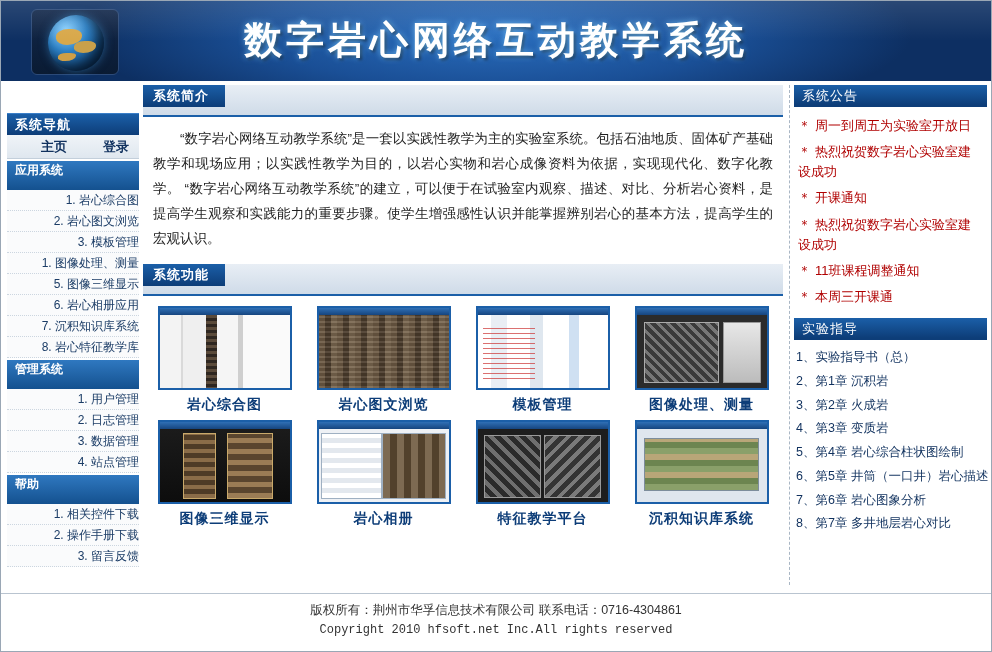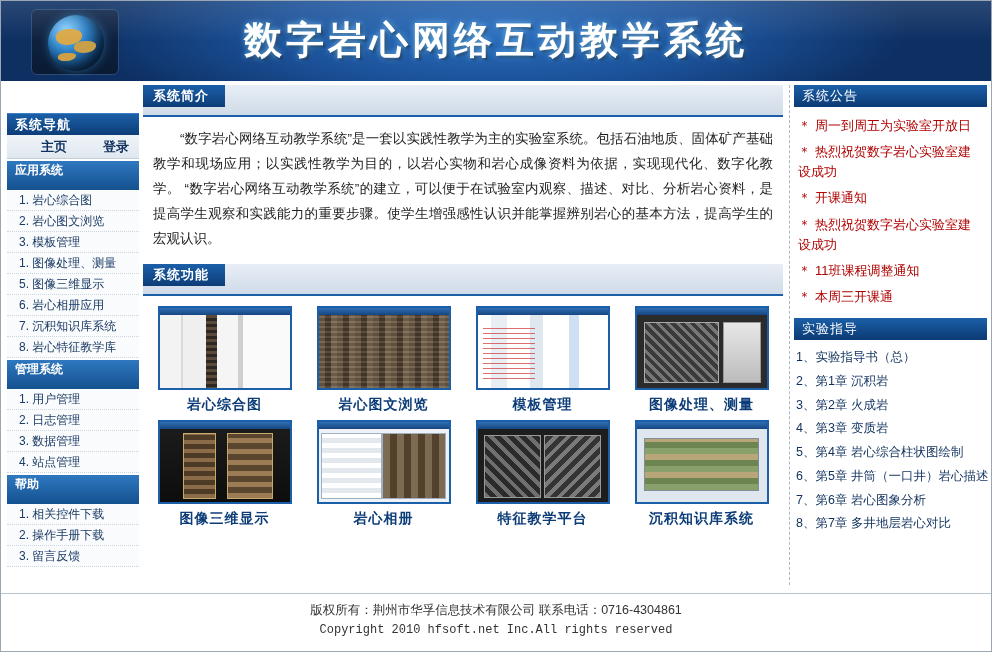--- a/index.html
+++ b/index.html
@@ -95,20 +95,21 @@
     padding-left: 8px; margin-top: 2px;
   }
   .nav-list { list-style: none; margin: 0; padding: 0; background: #fafbfc; }
   .nav-list li {
     height: 21px; line-height: 21px;
     font-size: 12px; color: #1b3c66;
     padding-left: 12px;
     border-bottom: 1px dotted #ccd6e0;
     cursor: pointer;
     white-space: nowrap;
+    text-align: right;
   }
 
   
   .center-col {
     position: absolute; left: 142px; top: 4px; width: 640px; height: 500px;
   }
   .panel-head {
     position: relative; height: 32px;
     background: linear-gradient(#e8eef5, #cfdbe8);
     border-bottom: 2px solid #1b5fa8;

